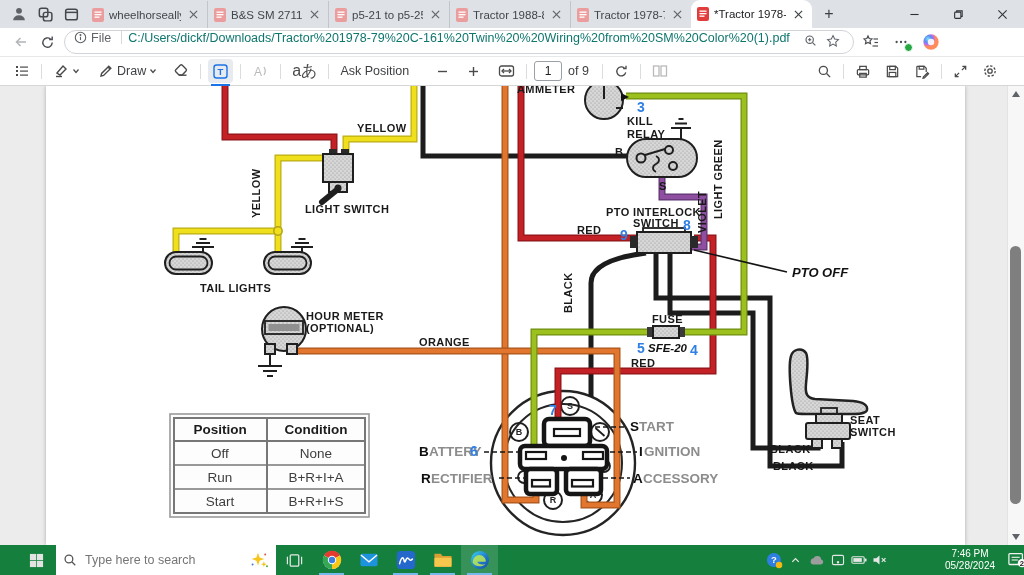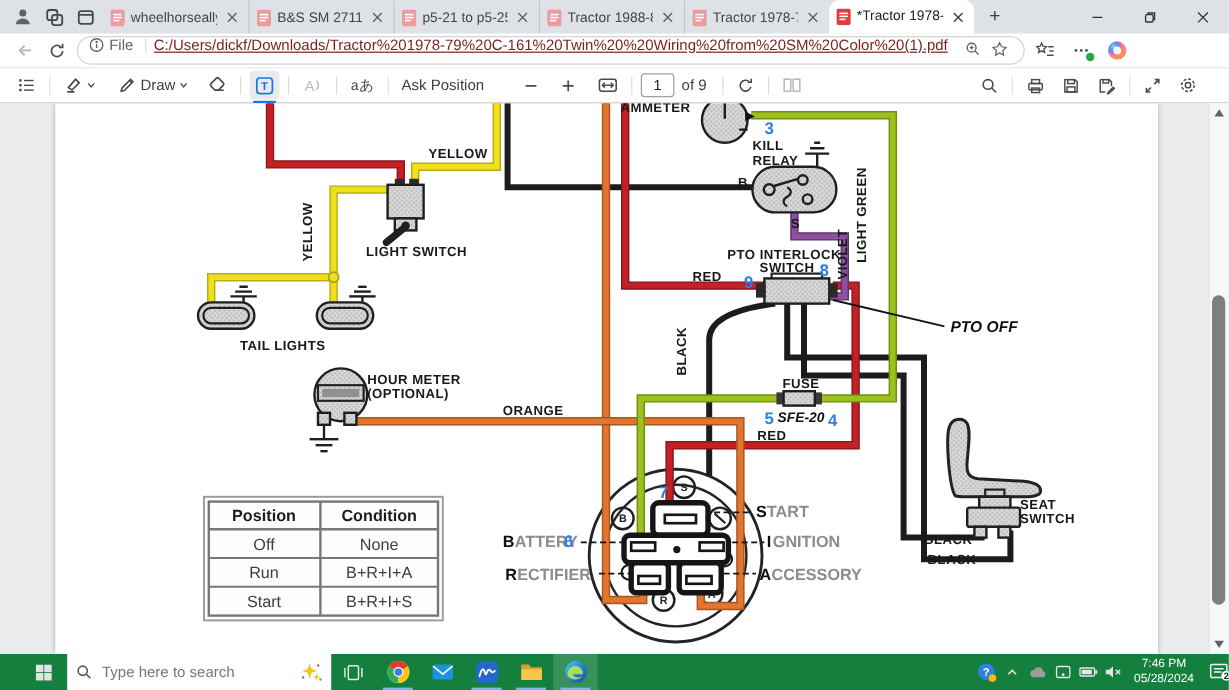--- a/index.html
+++ b/index.html
@@ -24,21 +24,21 @@
 
   
   .addrbar{position:absolute;left:0;top:28px;width:1024px;height:29px;background:#fff;
            display:flex;align-items:center;padding:0 8px;box-sizing:border-box;
            border-bottom:1px solid #e6e8ea;}
   .nav-ic{width:26px;height:24px;display:flex;align-items:center;justify-content:center;}
   .urlpill{height:22px;flex:0 0 770px;border:1px solid #d0d4d9;border-radius:12px;
            display:flex;align-items:flex-start;padding:0 9px;margin-left:4px;min-width:0;}
   .pill-file{font-size:12.5px;color:#5f6368;margin:0 4px;}
   .pill-sep{width:1px;height:13px;background:#d7dadd;margin:0 6px;}
-  .url-text{font-size:12.5px;color:#7f1d1d;white-space:nowrap;overflow:hidden;flex:1;text-decoration:underline;}
+  .url-text{font-size:12.5px;color:#0f766e;white-space:nowrap;overflow:hidden;flex:1;}
   .pill-ic{width:22px;height:20px;display:flex;align-items:center;justify-content:center;flex:none;}
   .bar-ic{width:26px;height:24px;display:flex;align-items:center;justify-content:center;position:relative;margin-left:4px;}
   .dots-badge{position:absolute;right:1px;bottom:2px;width:7px;height:7px;border-radius:50%;
               background:#27a744;border:1px solid #fff;}
 
   
   .pdfbar{position:absolute;left:0;top:57px;width:1024px;height:29px;background:#fff;
           border-bottom:1px solid #d6d6d6;box-shadow:0 1px 2px rgba(0,0,0,.05);
           display:flex;align-items:center;padding:0 10px;box-sizing:border-box;font-size:12.5px;color:#3d3f42;}
   .pdf-btn{display:flex;align-items:center;gap:3px;height:24px;padding:0 4px;border-radius:4px;}
@@ -84,21 +84,21 @@
            display:flex;align-items:stretch;color:#e8e8e8;padding-left:16px;}
   .tk-start{width:40px;display:flex;align-items:center;justify-content:center;}
   .tk-search{width:206px;background:#fff;display:flex;align-items:center;padding:0 7px;gap:6px;position:relative;}
   .tk-search input{border:none;outline:none;flex:1;font-size:12.5px;font-family:"Liberation Sans",sans-serif;
                    color:#3c4043;background:transparent;min-width:0;}
   .tk-app{width:37px;display:flex;align-items:center;justify-content:center;position:relative;}
   .tk-app.active{background:rgba(255,255,255,.14);}
   .ul::after{content:"";position:absolute;left:6px;right:6px;bottom:0;height:2px;background:#76b9ed;}
   .tray{margin-left:auto;display:flex;align-items:center;padding-right:4px;}
   .tray-ic{width:21px;height:30px;display:flex;align-items:center;justify-content:center;position:relative;}
-  .clock{width:64px;text-align:center;font-size:10px;line-height:1.25;color:#fff;}
+  .clock{width:64px;text-align:center;font-size:10px;line-height:1.25;color:#fff;margin-left:48px;}
 </style>
 </head>
 <body>
 
 <div class="tabbar">
   <div class="tb-icons">
     <span class="tb-ic">
       <svg width="18" height="18" viewBox="0 0 16 16">
           <circle cx="8" cy="5.2" r="2.6" fill="#5f6368"></circle>
           <path d="M2.8,13.6 a5.2,4.4 0 0 1 10.4,0 Z" fill="#5f6368"></path>
@@ -348,21 +348,21 @@
     </span>
   <span class="sep"></span>
   <span class="pdf-btn muted">
       <svg width="17" height="16" viewBox="0 0 17 16">
         <text x="2" y="12.5" style="font:400 12px 'Liberation Sans',sans-serif" fill="#4a4a4a">A</text>
         <path d="M12,4 q2.5,4 0,8" fill="none" stroke="#4a4a4a" stroke-width="1.2"></path>
       </svg>
     </span>
   <span class="sep"></span>
   <span class="pdf-btn">
-      <span style="font-size:12px;color:#4a4a4a;font-family:Liberation Mono, monospace;">aあ</span>
+      <span style="font-size:16px;color:#4a4a4a;">aあ</span>
     </span>
   <span class="sep"></span>
   <span class="pdf-btn">
       <span>Ask Position</span>
     </span>
 
   <div class="pb-center">
     <span class="pdf-btn">
         <svg width="13" height="13" viewBox="0 0 13 13" stroke="#4a4a4a" stroke-width="1.4">
           <line x1="2" y1="6.5" x2="11" y2="6.5"></line>

